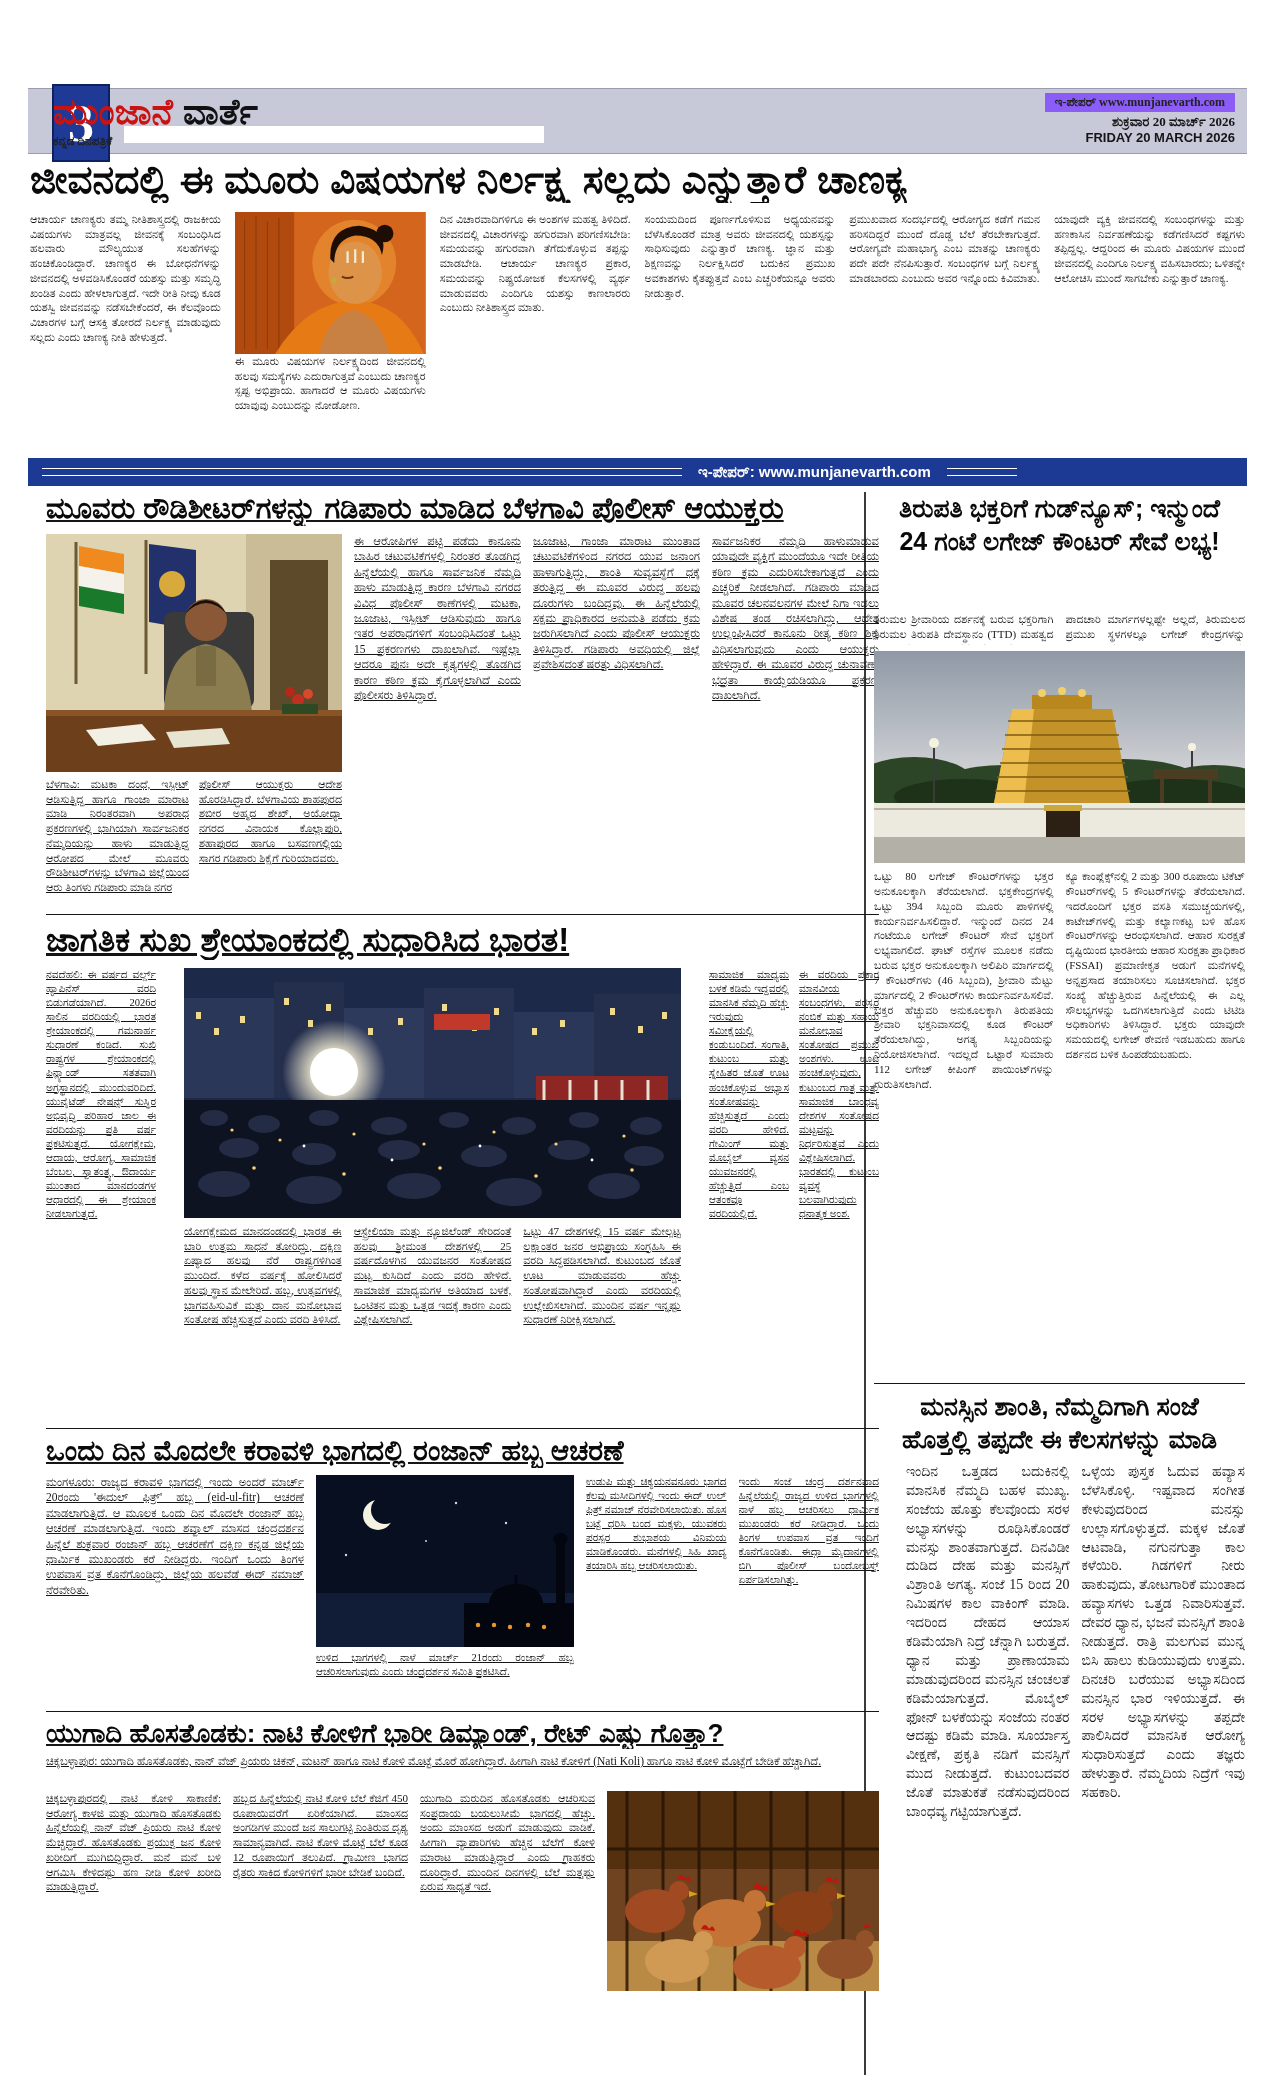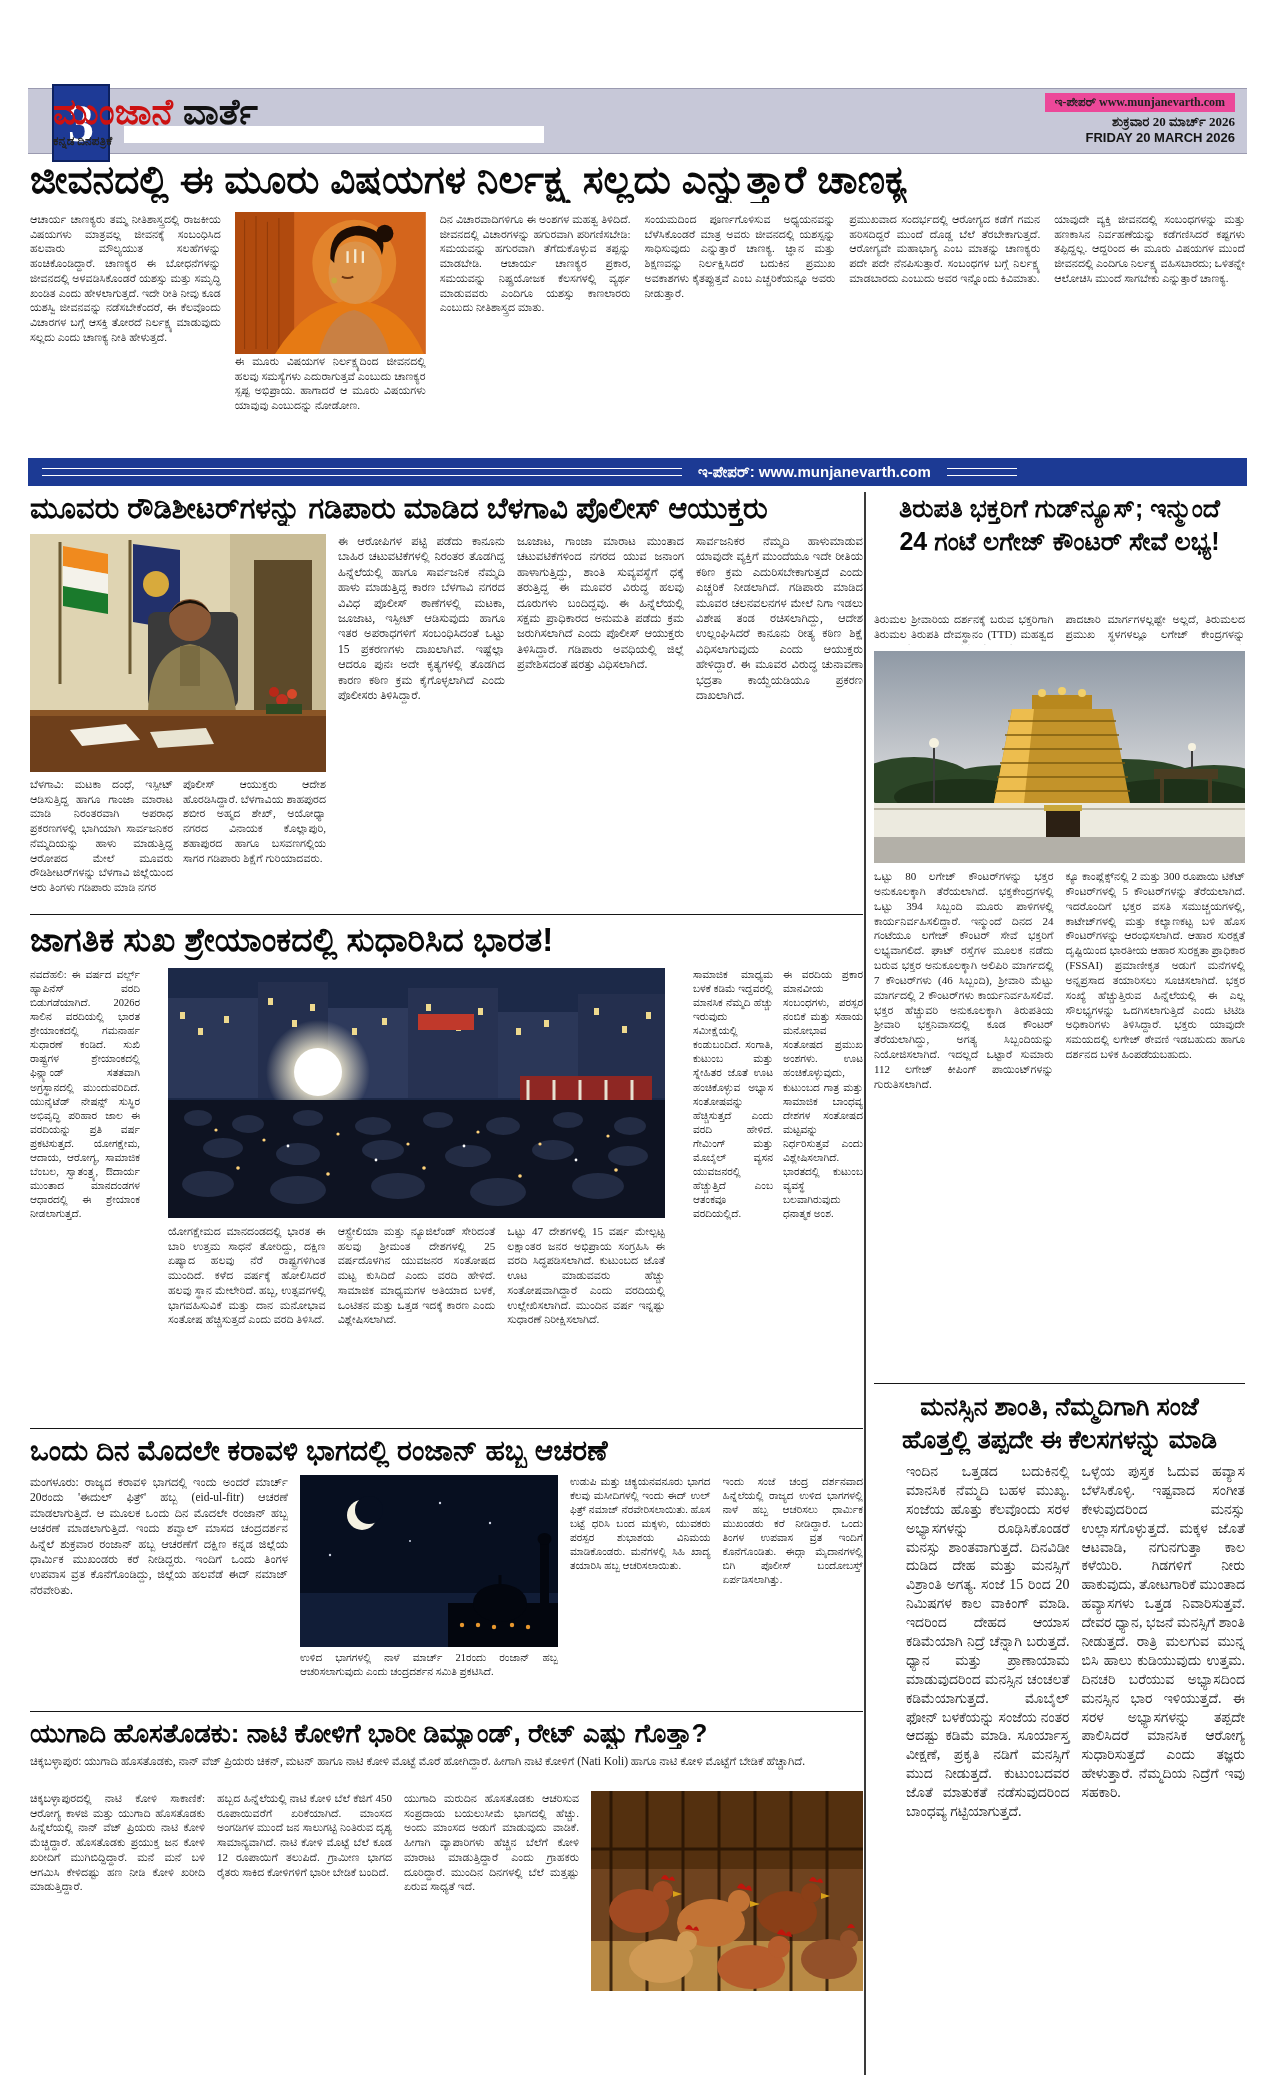--- a/index.html
+++ b/index.html
@@ -11,40 +11,40 @@
   .pagenum{position:absolute;left:24px;top:-5px;width:54px;height:74px;background:#1e3a96;
            border:2px solid #0d2160;color:#fff;display:flex;align-items:center;justify-content:center;
            font-size:52px;font-weight:bold;font-family:"Liberation Serif",serif;}
   .white-strip{position:absolute;left:96px;top:37px;width:420px;height:17px;background:#fff;}
   .masthead{position:absolute;left:0;right:0;top:5px;text-align:left;line-height:1;padding-left:25px;}
   .mast-title{font-family:"Liberation Sans",sans-serif;font-weight:bold;font-size:36px;}
   .mast-red{color:#cc1111;}
   .mast-black{color:#111;}
   .mast-sub{font-size:12px;font-weight:bold;margin-top:5px;color:#222;}
   .band-right{position:absolute;right:12px;top:3px;text-align:right;}
-  .epaper-box{display:inline-block;background:#ec4899;padding:2px 10px;font-size:12px;font-weight:bold;color:#222;}
+  .epaper-box{display:inline-block;background:#8b5cf6;padding:2px 10px;font-size:12px;font-weight:bold;color:#222;}
   .date-kn{font-size:13px;font-weight:bold;margin-top:2px;}
   .date-en{font-size:13px;font-weight:bold;font-family:"Liberation Sans",sans-serif;}
   
   .main-headline{position:absolute;left:30px;top:158px;width:1215px;font-family:"Liberation Sans",sans-serif;
                  font-size:39px;font-weight:bold;white-space:nowrap;overflow:hidden;color:#0a0a0a;}
   h2{margin:0;font-family:"Liberation Sans",sans-serif;color:#0a0a0a;}
   
   .article1{position:absolute;left:30px;top:212px;width:1215px;height:240px;display:flex;gap:14px;}
   .a1col{flex:1 1 0;overflow:hidden;text-align:justify;font-size:11px;line-height:1.34;}
   .img-frame{width:100%;display:block;}
   
   .banner{position:absolute;left:28px;top:458px;width:1219px;height:28px;background:#1c3a94;
           display:flex;align-items:center;padding:0 14px;box-sizing:border-box;}
   .bline{height:6px;border-top:1.5px solid #fff;border-bottom:1.5px solid #fff;}
   .bline-l{flex:1 1 auto;max-width:640px;margin-right:16px;}
   .bline-r{width:70px;margin-left:16px;}
   .banner-text{color:#fff;font-weight:bold;font-size:15px;font-family:"Liberation Sans",sans-serif;white-space:nowrap;}
   
-  .left-sec{position:absolute;left:30px;top:492px;width:833px;}
+  .left-sec{position:absolute;left:46px;top:492px;width:833px;text-decoration:underline;}
   .right-sec{position:absolute;left:874px;top:492px;width:371px;}
   .vline{position:absolute;left:864px;top:492px;width:2px;height:1583px;background:#3a3a3a;}
   .sep{border:0;border-top:1.6px solid #161616;margin:8px 0 6px;}
   .col{text-align:justify;overflow:hidden;line-height:1.34;}
   
   .a2h{font-size:29px;font-weight:bold;white-space:nowrap;overflow:hidden;margin-bottom:8px;}
   .a2body{display:flex;gap:12px;height:372px;overflow:hidden;}
   .a2photo{flex:0 0 296px;}
   .a2under{display:flex;gap:10px;height:126px;overflow:hidden;margin-top:5px;}
   .a2under .col{flex:1;font-size:11px;}

